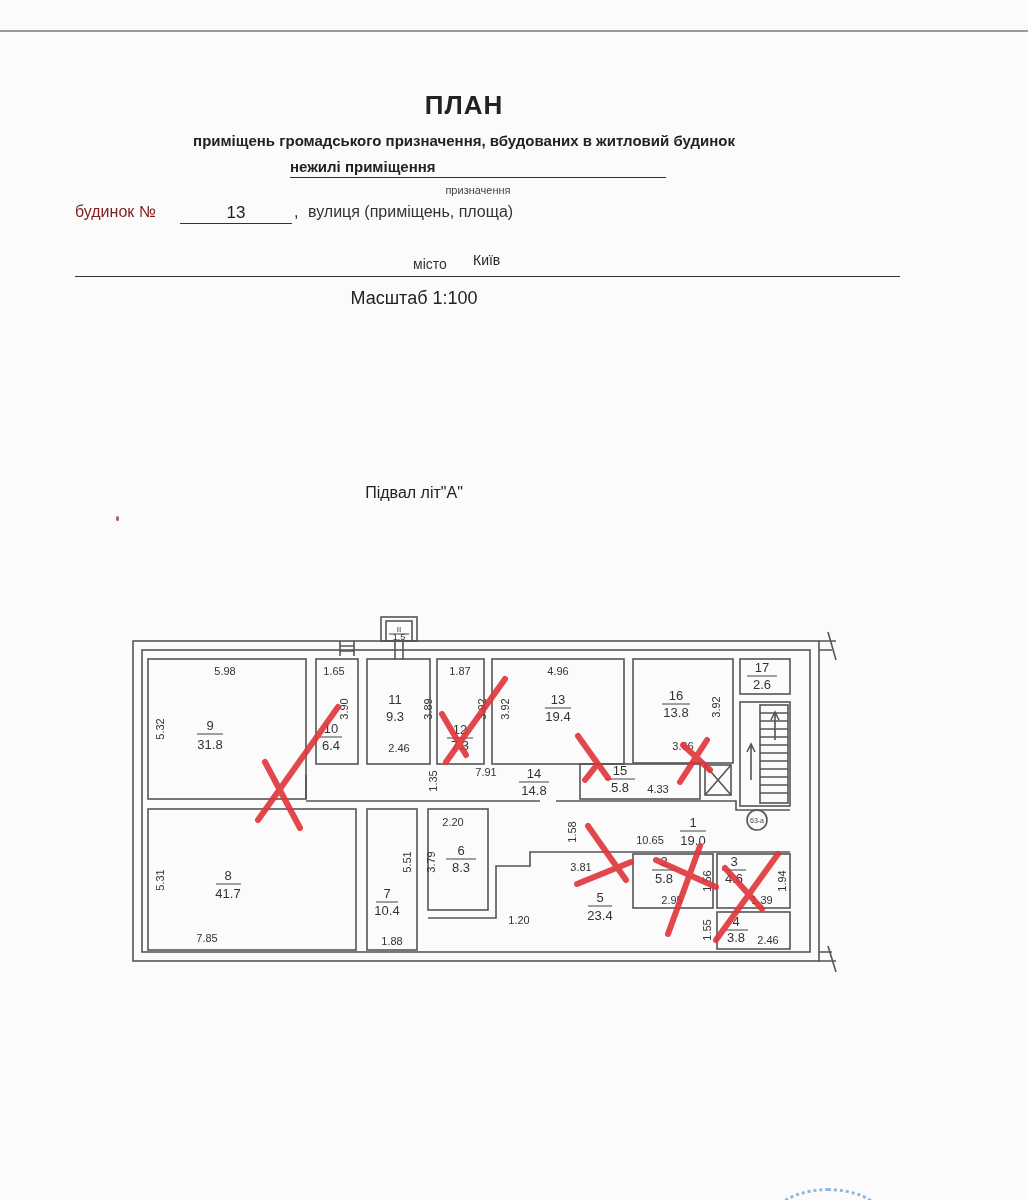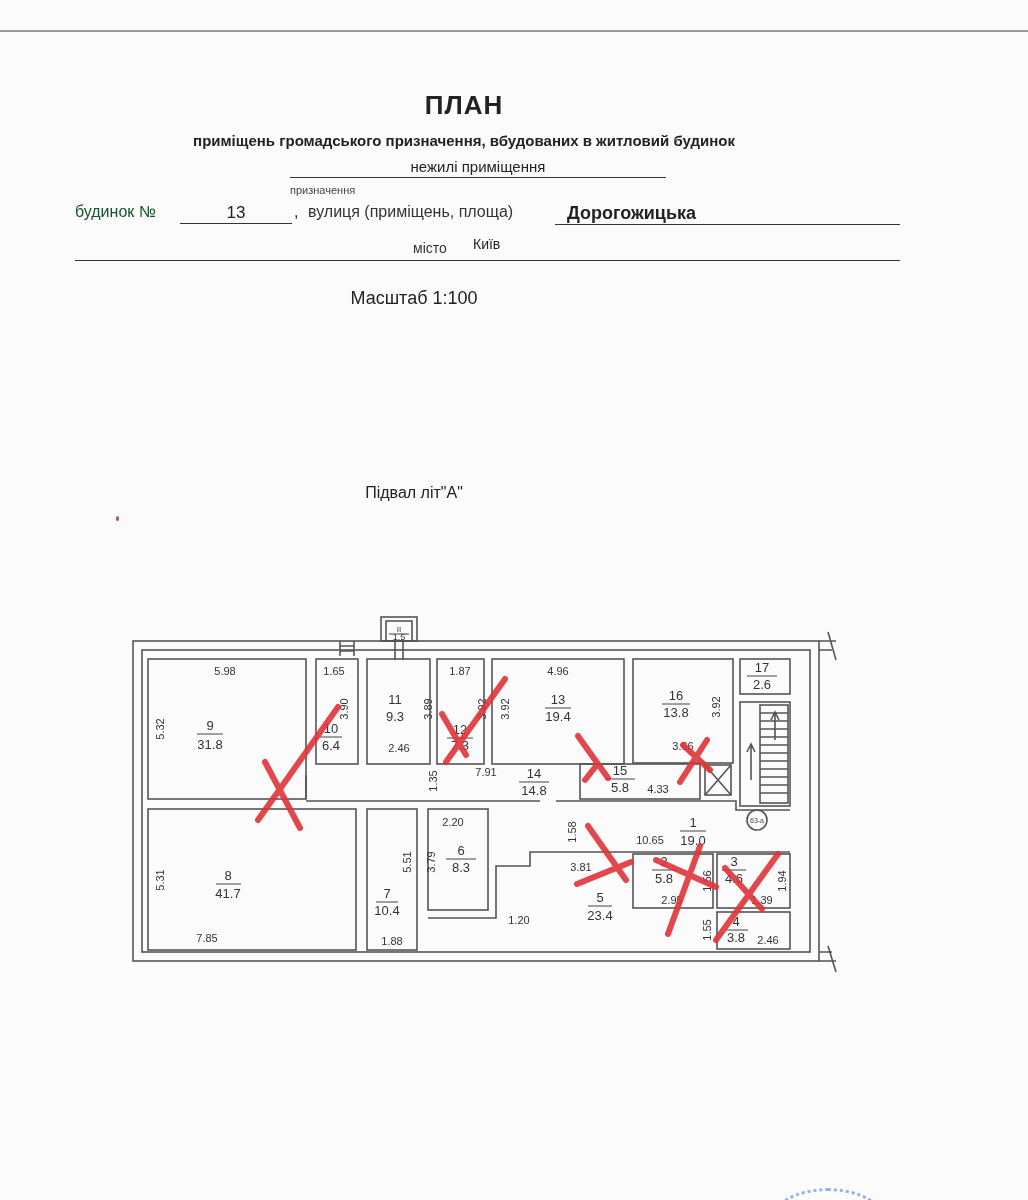--- a/index.html
+++ b/index.html
@@ -3,30 +3,30 @@
 <meta charset="utf-8">
 <style>
   html, body { margin: 0; padding: 0; }
   body {
     width: 1028px; height: 1200px; background: #fbfbfb; position: relative; overflow: hidden;
     font-family: "Liberation Sans", sans-serif; color: #222;
   }
   .top-rule { position: absolute; left: 0; top: 30px; width: 1028px; height: 2px; background: #9a9a9a; }
   .title { position: absolute; left: 0; width: 1028px; top: 90px; text-align: center; font-size: 26px; font-weight: bold; letter-spacing: 1px; margin-left: -50px; }
   .subtitle { position: absolute; left: 0; width: 1028px; top: 132px; text-align: center; font-size: 15px; font-weight: bold; margin-left: -50px; }
-  .purpose { position: absolute; left: 290px; width: 376px; top: 158px; text-align: center; font-size: 15px; font-weight: normal; border-bottom: 1px solid #333; padding-bottom: 2px; }
-  .purpose-caption { position: absolute; left: 290px; width: 376px; top: 184px; text-align: left; font-size: 11px; color: #444; }
+  .purpose { position: absolute; left: 290px; width: 376px; top: 158px; text-align: left; font-size: 15px; font-weight: bold; border-bottom: 1px solid #333; padding-bottom: 2px; }
+  .purpose-caption { position: absolute; left: 290px; width: 376px; top: 184px; text-align: center; font-size: 11px; color: #444; }
   .addr-row { position: absolute; left: 75px; top: 203px; width: 830px; height: 26px; font-size: 16px; }
   .addr-row span { position: absolute; top: 0; }
-  .lbl-house { left: 0; color: #14532d; }
+  .lbl-house { left: 0; color: #7f1d1d; }
   .house-num { left: 105px; width: 112px; text-align: center; border-bottom: 1px solid #333; font-size: 17px; }
   .lbl-comma { left: 219px; }
   .lbl-street { left: 233px; color: #333; }
   .street-name { left: 480px; width: 345px; border-bottom: 1px solid #333; font-size: 18px; font-weight: bold; padding-left: 12px; box-sizing: border-box; }
-  .city-row { position: absolute; left: 75px; top: 236px; width: 825px; border-bottom: 1px solid #333; height: 24px; }
+  .city-row { position: absolute; left: 75px; top: 252px; width: 825px; border-bottom: 1px solid #333; height: 24px; }
   .city-lbl { position: absolute; left: 338px; top: 4px; font-size: 14px; color: #333; }
   .city-val { position: absolute; left: 398px; top: 0; font-size: 14px; }
   .scale { position: absolute; left: 0; width: 1028px; top: 288px; text-align: center; font-size: 18px; margin-left: -100px; }
   .floor-label { position: absolute; left: 0; width: 1028px; top: 484px; text-align: center; font-size: 16px; margin-left: -100px; }
   .speck { position: absolute; left: 116px; top: 516px; width: 3px; height: 5px; background: #a66; border-radius: 2px; }
   .plan { position: absolute; left: 0; top: 0; }
   .stamp { position: absolute; left: 770px; top: 1188px; width: 110px; height: 60px; border-radius: 50%; border: 3px dotted #8fb3e3; }
 </style>
 </head>
 <body>
@@ -36,21 +36,20 @@
 <div class="title">ПЛАН</div>
 <div class="subtitle">приміщень громадського призначення, вбудованих в житловий будинок</div>
 <div class="purpose">нежилі приміщення</div>
 <div class="purpose-caption">призначення</div>
 
 <div class="addr-row">
   <span class="lbl-house">будинок №</span>
   <span class="house-num">13</span>
   <span class="lbl-comma">,</span>
   <span class="lbl-street">вулиця (приміщень, площа)</span>
-  <span class="street-name">Дорогожицька</span>
 </div>
 
 <div class="city-row">
   <span class="city-lbl">місто</span>
   <span class="city-val">Київ</span>
 </div>
 
 <div class="scale">Масштаб 1:100</div>
 <div class="floor-label">Підвал літ"А"</div>
 <div class="speck"></div>

